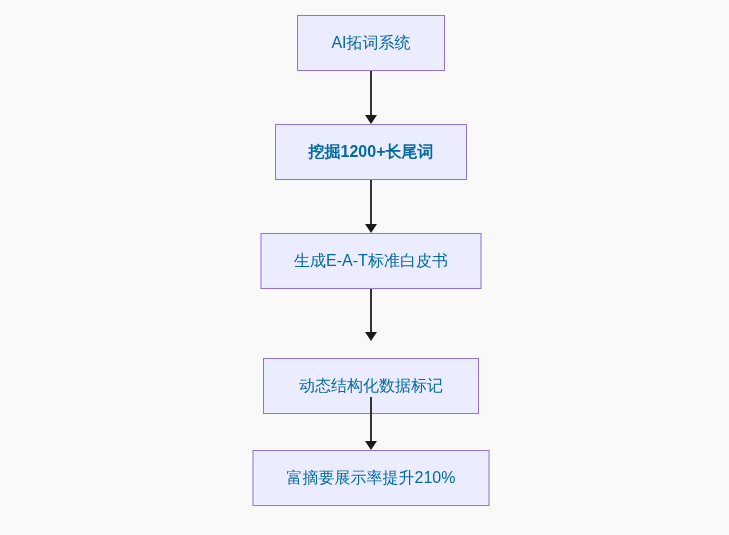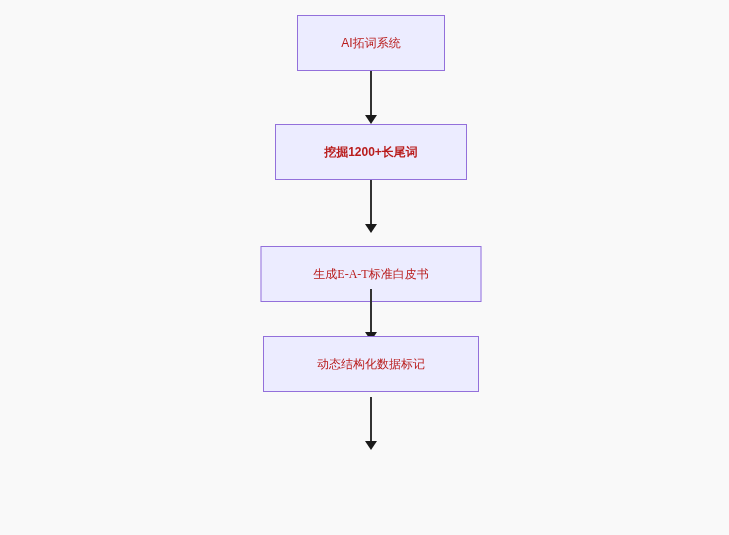--- a/index.html
+++ b/index.html
@@ -21,22 +21,22 @@
     transform: translateX(-50%);
     height: 54px;
     background: #ECECFF;
     border: 1px solid #9370DB;
     display: flex;
     align-items: center;
     justify-content: center;
     box-sizing: content-box;
   }
   .node-label {
-    color: #b91c1c;
-    font-size: 12px;
+    color: #0369a1;
+    font-size: 16px;
     white-space: nowrap;
     text-align: center;
   }
   .edge {
     position: absolute;
     left: 371px;
     transform: translateX(-50%);
     width: 14px;
     display: flex;
     flex-direction: column;
@@ -71,32 +71,35 @@
 
   <div class="node" style="top:124px; width:190px;font-weight:bold;">
     <span class="node-label">挖掘1200+长尾词</span>
   </div>
 
   <div class="edge" style="top:180px; height:53px;">
     <div class="edge-line"></div>
     <div class="edge-arrowhead"></div>
   </div>
 
-  <div class="node" style="top:246px; width:219px;font-family:Liberation Serif, serif;">
+  <div class="node" style="top:233px; width:219px;">
     <span class="node-label">生成E-A-T标准白皮书</span>
   </div>
 
   <div class="edge" style="top:289px; height:52px;">
     <div class="edge-line"></div>
     <div class="edge-arrowhead"></div>
   </div>
 
-  <div class="node" style="top:336px; width:214px;">
+  <div class="node" style="top:358px; width:214px;">
     <span class="node-label">动态结构化数据标记</span>
   </div>
 
   <div class="edge" style="top:397px; height:53px;">
     <div class="edge-line"></div>
     <div class="edge-arrowhead"></div>
   </div>
 
+  <div class="node" style="top:450px; width:235px;">
+    <span class="node-label">富摘要展示率提升210%</span>
+  </div>
 
 </div>
 
 </body></html>

